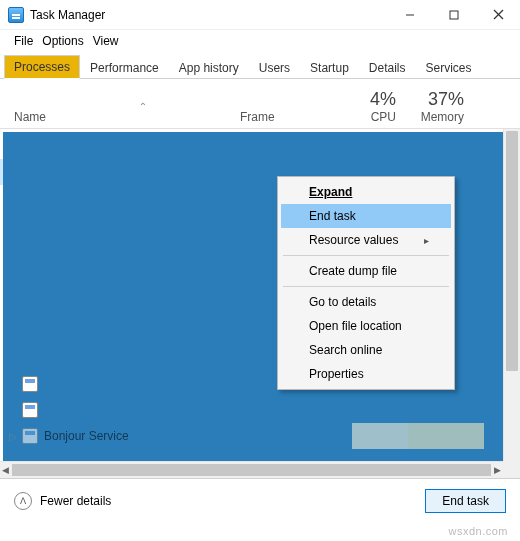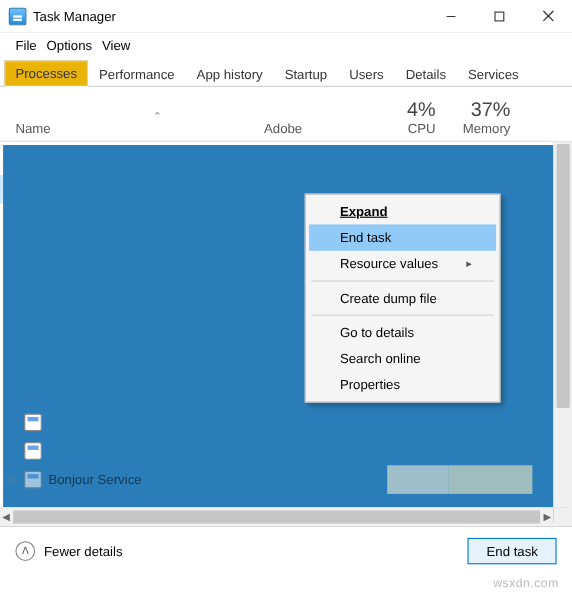--- a/index.html
+++ b/index.html
@@ -302,34 +302,34 @@
 <div class="menubar">
   <span>File</span>
   <span>Options</span>
   <span>View</span>
 </div>
 
 <div class="tabs">
   <div class="tab active">Processes</div>
   <div class="tab">Performance</div>
   <div class="tab">App history</div>
+  <div class="tab">Users</div>
   <div class="tab">Startup</div>
-  <div class="tab">Users</div>
   <div class="tab">Details</div>
   <div class="tab">Services</div>
 </div>
 
 <div class="columns-header">
   <div class="col-name">
     <div class="col-name-inner">
       <span>Name</span>
       <span class="sort-chev">⌃</span>
     </div>
   </div>
-  <div class="col-status">Adobe</div>
+  <div class="col-status">Frame</div>
   <div class="col-cpu">
     <span class="stat-big">4%</span>
     <span>CPU</span>
   </div>
   <div class="col-mem">
     <span class="stat-big">37%</span>
     <span>Memory</span>
   </div>
 </div>
 
@@ -452,17 +452,18 @@
   <div class="item bold">Expand</div>
   <div class="item highlight">End task</div>
   <div class="item">
     <span>Resource values</span>
     <span style="font-size:10px;color:#555;">▸</span>
   </div>
   <div class="sep"></div>
   <div class="item">Create dump file</div>
   <div class="sep"></div>
   <div class="item">Go to details</div>
+  <div class="item">Open file location</div>
   <div class="item">Search online</div>
   <div class="item">Properties</div>
 </div>
 
 <div class="watermark">wsxdn.com</div>
 
 </body></html>

